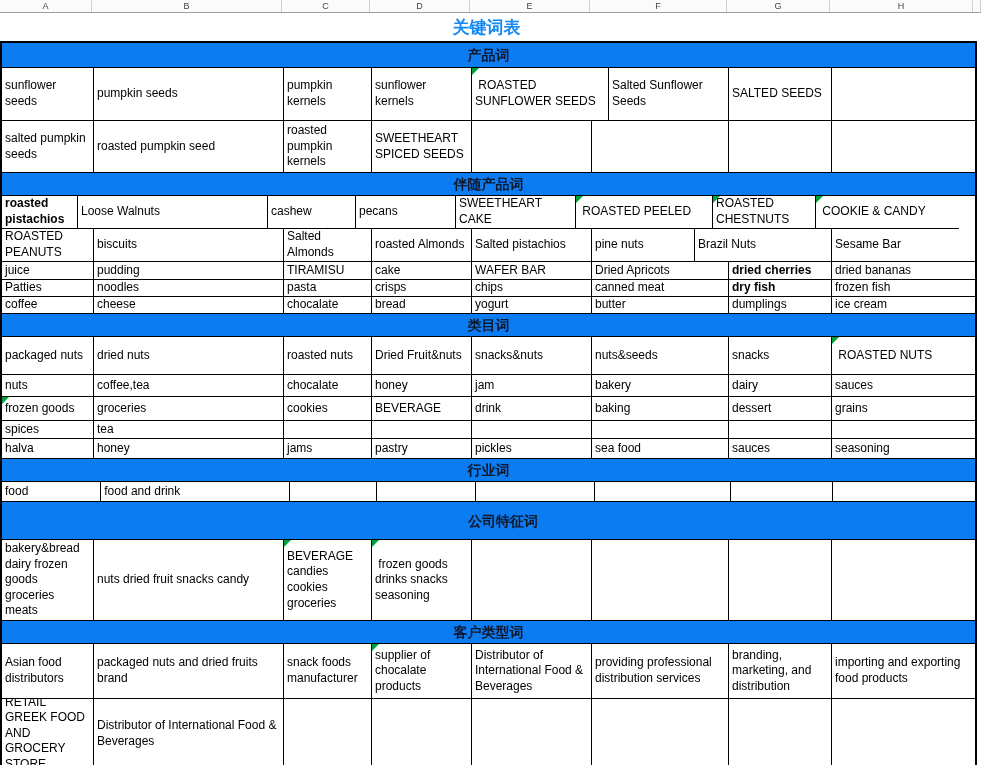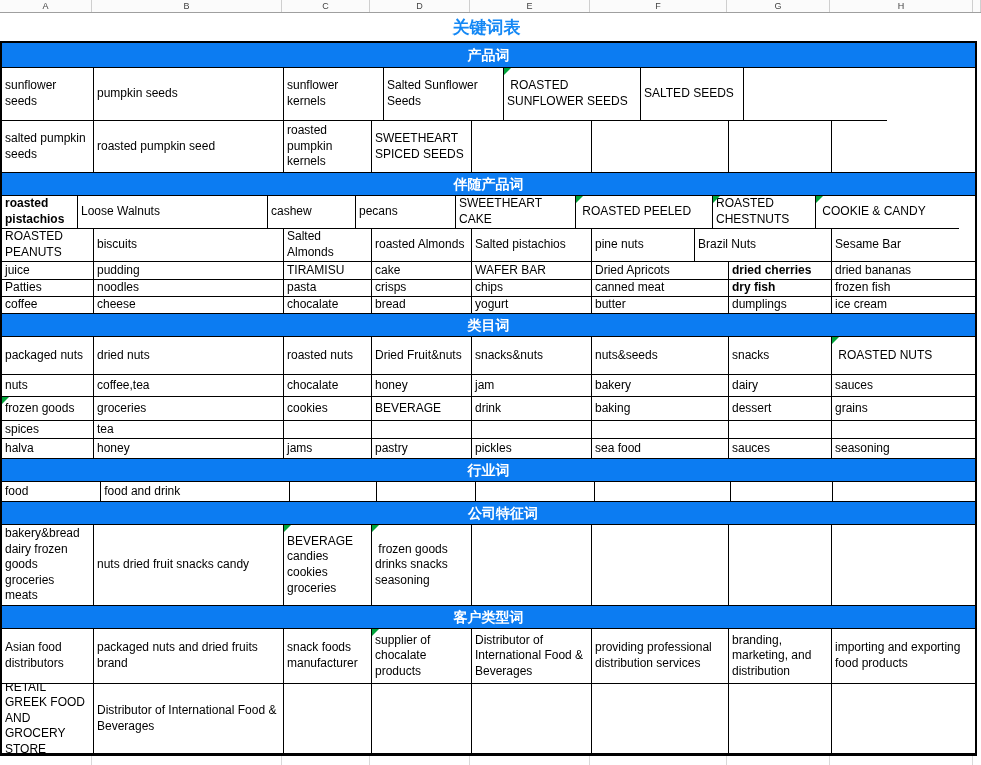--- a/index.html
+++ b/index.html
@@ -13,21 +13,21 @@
     box-sizing:border-box;height:100%;border-right:1px solid #cfcfcf;
     font-size:9px;line-height:13px;color:#444;text-align:center;overflow:hidden;
   }
   
   .title-row{width:973px;height:28px;display:flex;align-items:center;justify-content:center;background:#fff;}
   .title{font-size:17px;font-weight:bold;}
   
   .grid{box-sizing:border-box;width:977px;border:2px solid #000;background:#fff;}
   .band{
     box-sizing:border-box;display:flex;align-items:center;justify-content:center;
-    border-bottom:1px solid #000;color:#ffffff;font-weight:bold;font-size:14px;line-height:1;
+    border-bottom:1px solid #000;color:#0f172a;font-weight:bold;font-size:14px;line-height:1;
   }
   .row{display:flex;}
   .cell{
     position:relative;box-sizing:border-box;display:flex;align-items:center;
     border-right:1px solid #000;border-bottom:1px solid #000;
     padding:1px 3px;font-size:12px;line-height:1.3;overflow:hidden;
   }
   .cell:last-child{border-right:none;}
   .row:last-child .cell{}
   .cell .txt{white-space:pre-wrap;word-wrap:break-word;}
@@ -58,30 +58,33 @@
   </div>
   <div class="grid">
       <div class="band" style="height: 25px; background: rgb(12, 124, 242);">产品词</div>
       <div class="row">
         <div class="cell" style="width: 92px; height: 53px;">
           <span class="txt">sunflower seeds</span>
         </div>
         <div class="cell" style="width: 190px; height: 53px;">
           <span class="txt">pumpkin seeds</span>
         </div>
+        <div class="cell" style="width: 88px; height: 53px;">
+          <span class="txt">pumpkin kernels</span>
+        </div>
         <div class="cell" style="width: 100px; height: 53px;">
           <span class="txt">sunflower kernels</span>
         </div>
+        <div class="cell" style="width: 137px; height: 53px;">
+          <span class="tri" style="border-top: 7px solid rgb(0, 163, 58);"></span>
+          <span class="txt"> ROASTED SUNFLOWER SEEDS</span>
+        </div>
         <div class="cell" style="width: 120px; height: 53px;">
           <span class="txt">Salted Sunflower Seeds</span>
         </div>
-        <div class="cell" style="width: 137px; height: 53px;">
-          <span class="tri" style="border-top: 7px solid rgb(0, 163, 58);"></span>
-          <span class="txt"> ROASTED SUNFLOWER SEEDS</span>
-        </div>
         <div class="cell" style="width: 103px; height: 53px;">
           <span class="txt">SALTED SEEDS</span>
         </div>
         <div class="cell" style="width: 143px; height: 53px;">
           <span class="txt"></span>
         </div>
       </div>
       <div class="row">
         <div class="cell" style="width: 92px; height: 52px;">
           <span class="txt">salted pumpkin seeds</span>
@@ -395,21 +398,21 @@
         <div class="cell" style="width: 137px; height: 20px;">
           <span class="txt"></span>
         </div>
         <div class="cell" style="width: 103px; height: 20px;">
           <span class="txt"></span>
         </div>
         <div class="cell" style="width: 143px; height: 20px;">
           <span class="txt"></span>
         </div>
       </div>
-      <div class="band" style="height: 23px; background: rgb(12, 124, 242); padding-left: 29px;">公司特征词</div>
+      <div class="band" style="height: 38px; background: rgb(12, 124, 242); padding-left: 29px;">公司特征词</div>
       <div class="row">
         <div class="cell" style="width: 92px; height: 81px;">
           <span class="txt">bakery&amp;bread dairy frozen goods groceries meats</span>
         </div>
         <div class="cell" style="width: 190px; height: 81px;">
           <span class="txt">nuts dried fruit snacks candy</span>
         </div>
         <div class="cell" style="width: 88px; height: 81px;">
           <span class="tri" style="border-top: 7px solid rgb(0, 163, 58);"></span>
           <span class="txt">BEVERAGE candies cookies groceries</span>

